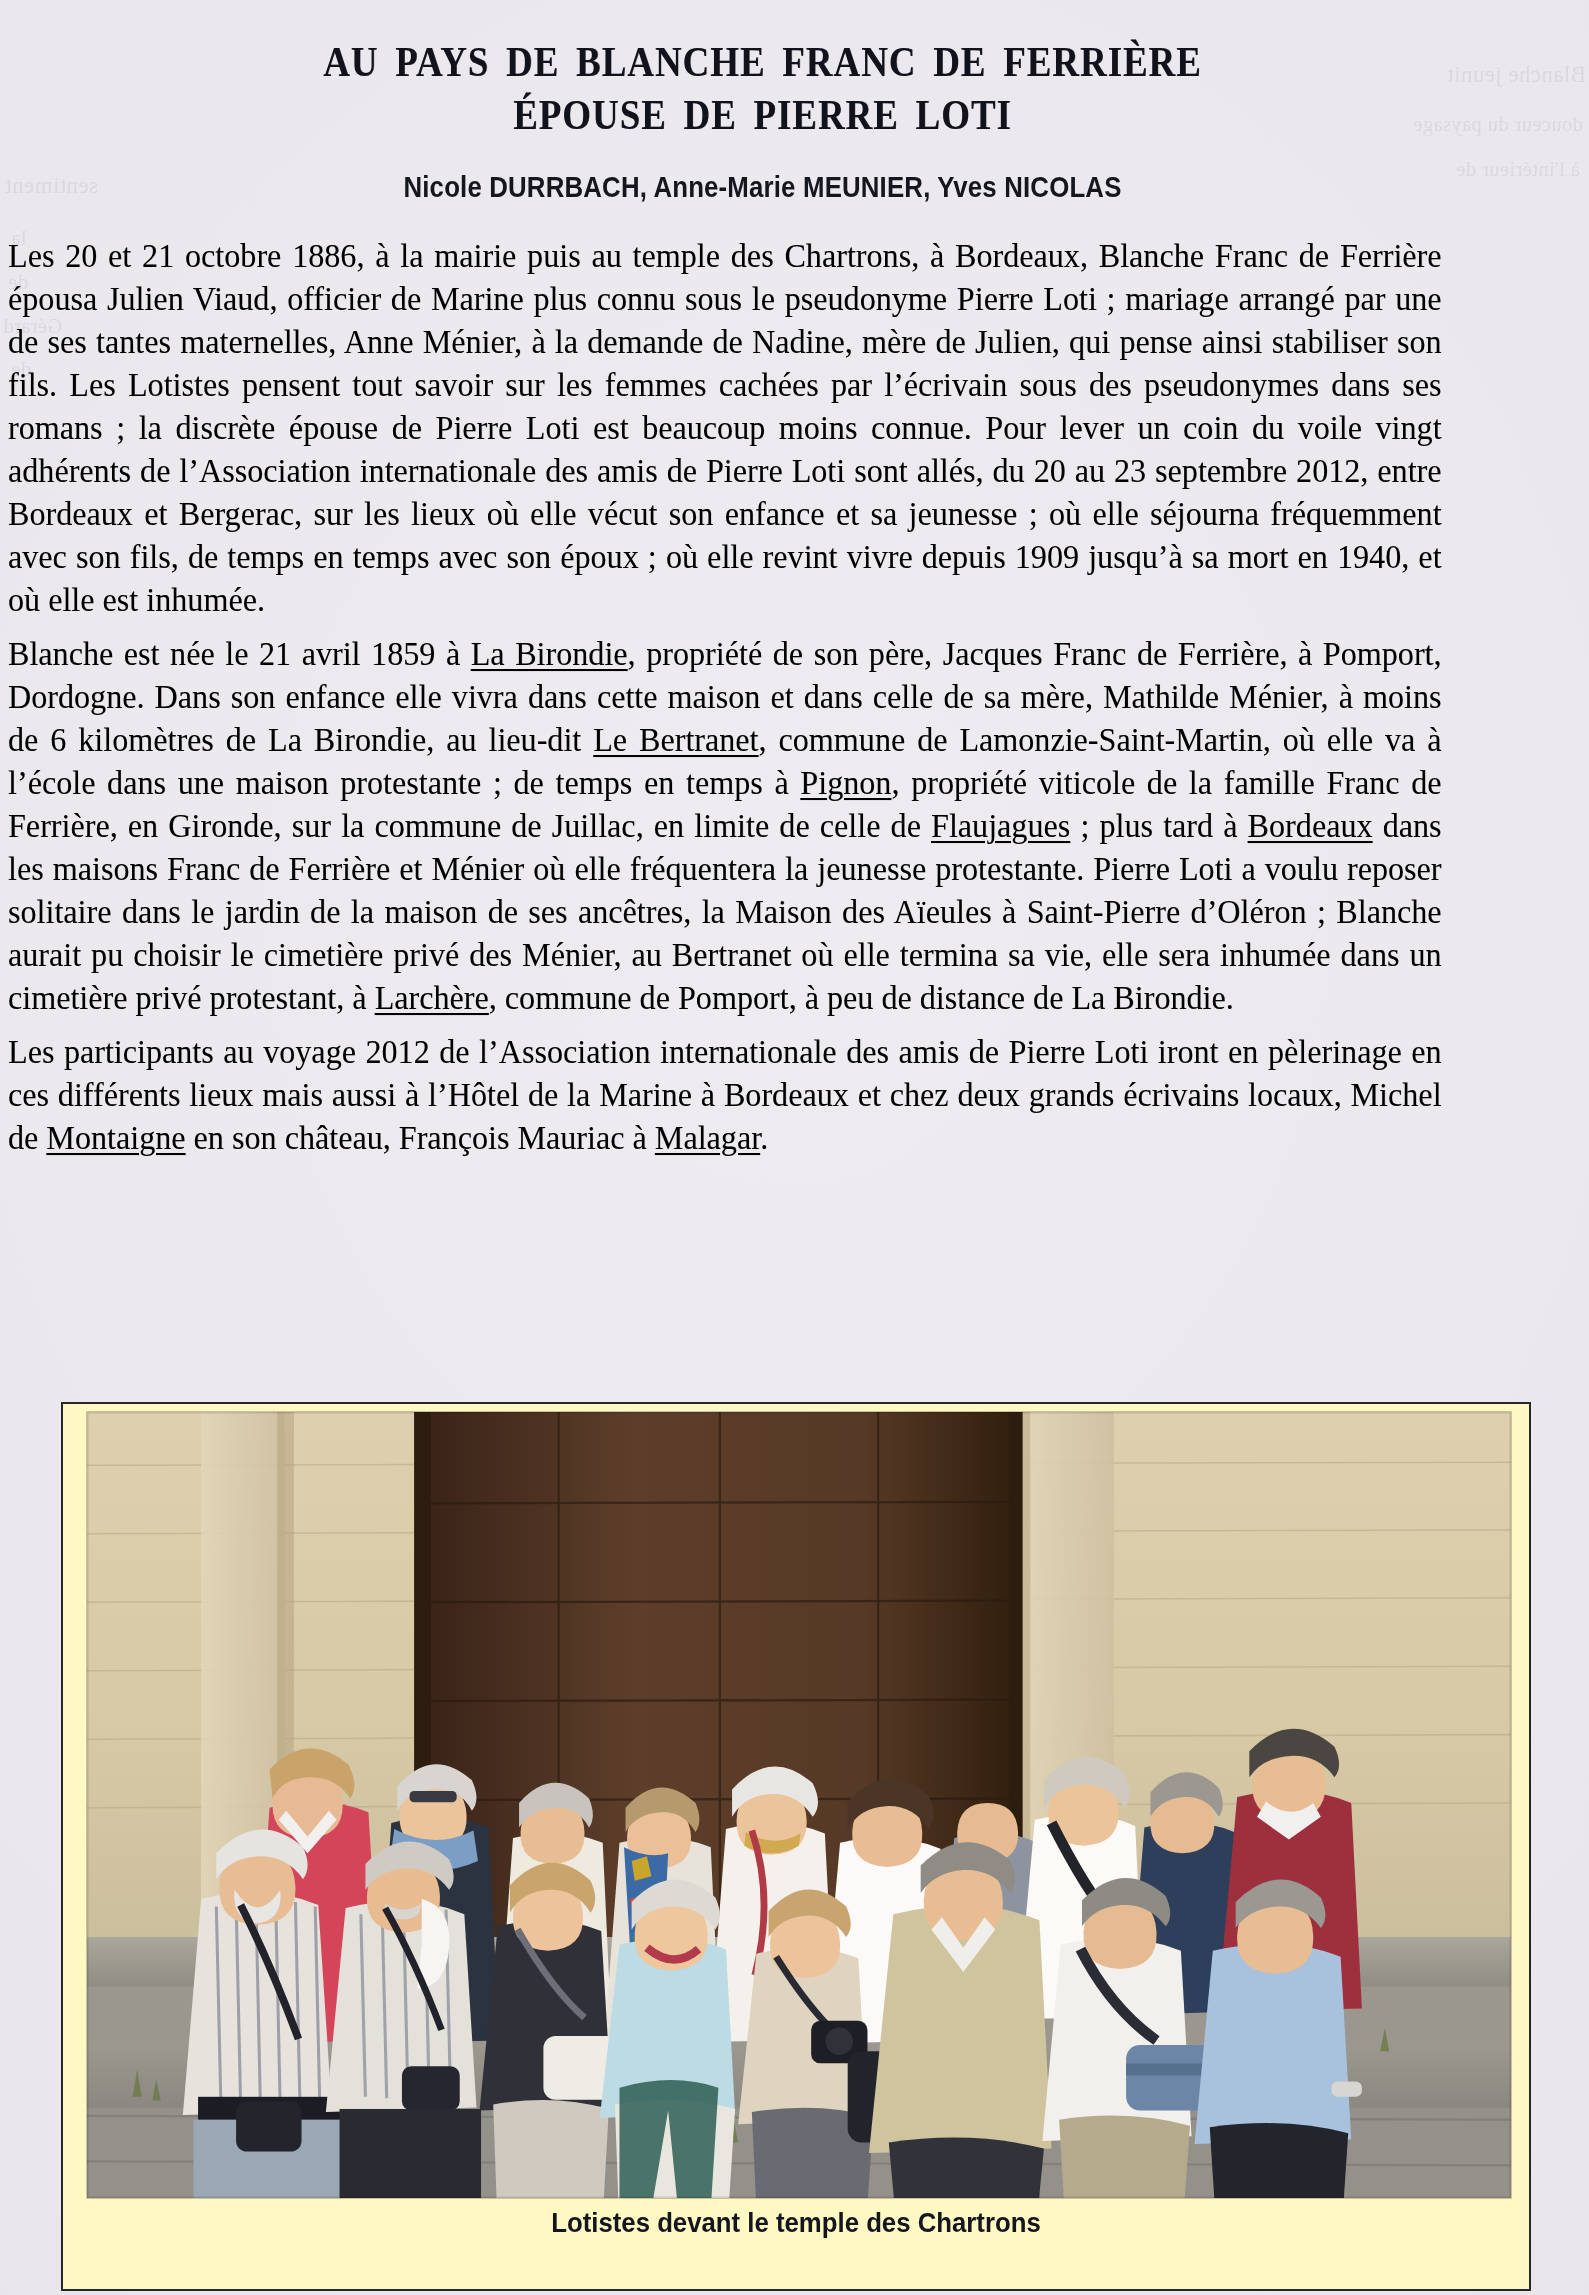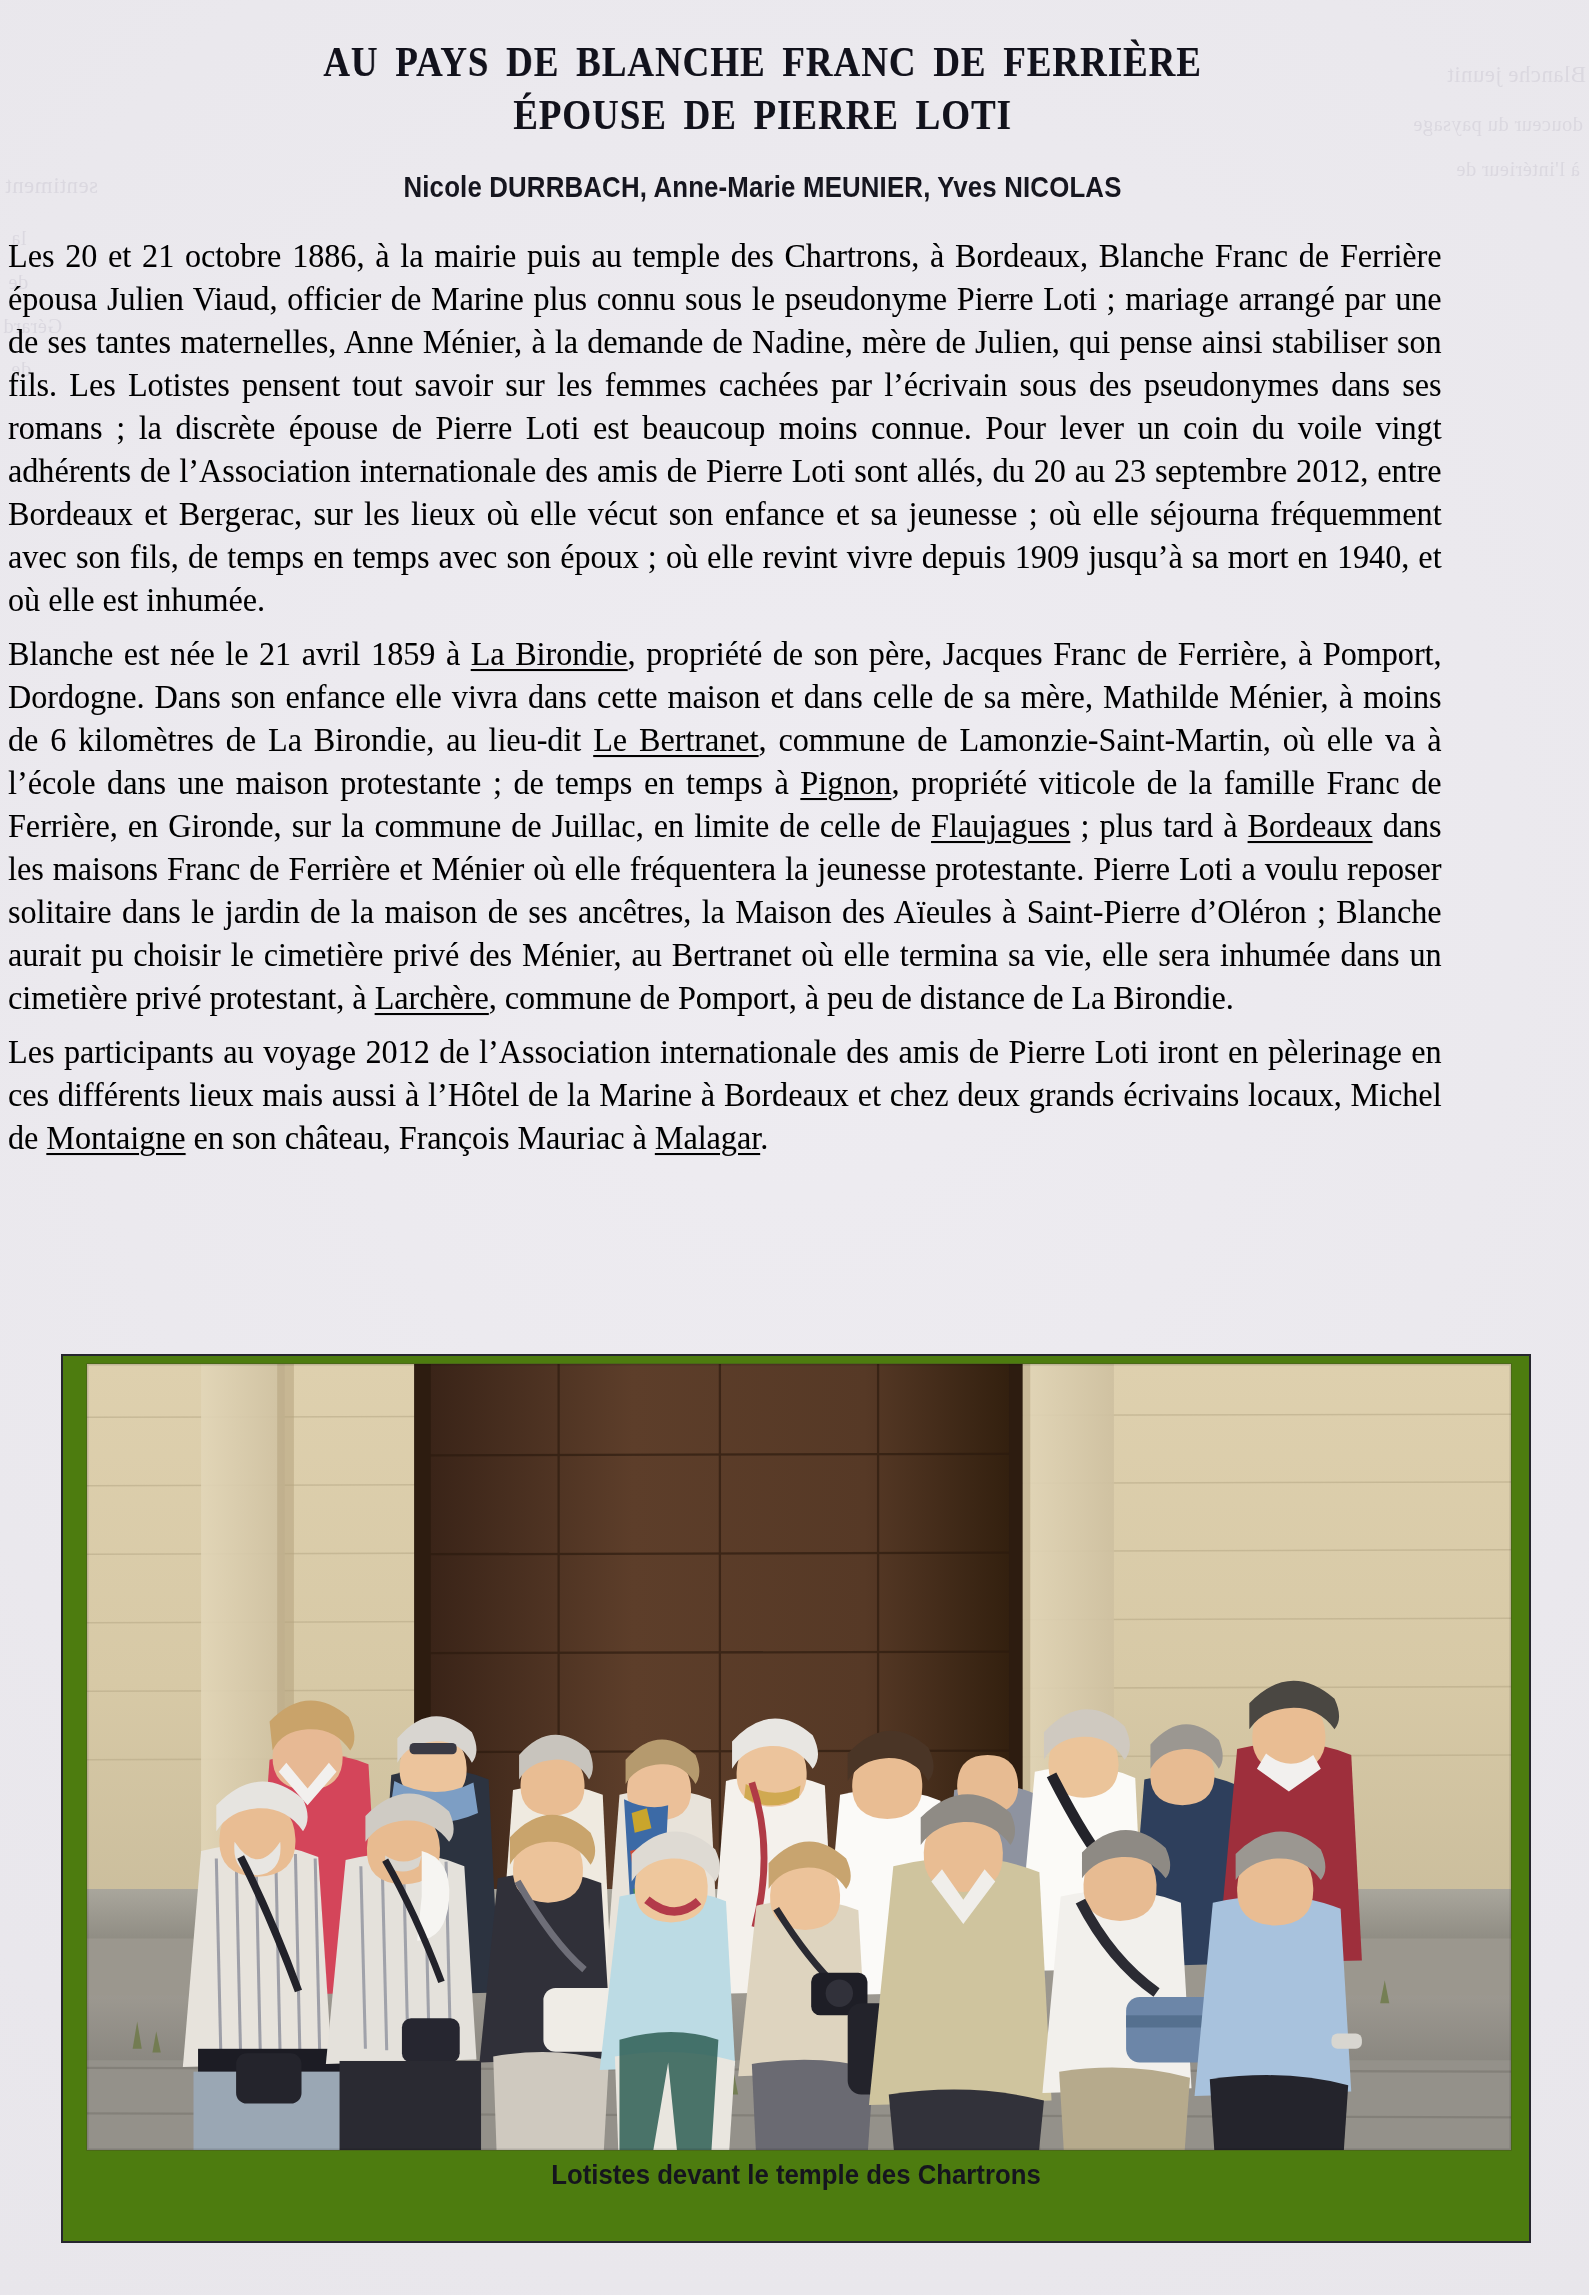--- a/index.html
+++ b/index.html
@@ -66,24 +66,24 @@
     transform-origin:left top;
     text-shadow:0.3px 0.3px 0 rgba(10,10,20,.22);
     hyphens:none;
   }
   p.p1{margin-top:30px;}
   u.place{text-decoration:underline; text-underline-offset:3.8px; text-decoration-thickness:1.9px;}
 
   
   .figure{
     position:absolute;
-    left:61px; top:1354px;
+    left:61px; top:1402px;
     width:1470px; height:889px;
     border:2.3px solid #26262e;
-    background:#4d7c0f;
+    background:#fef9c3;
     box-sizing:border-box;
   }
   .photo{
     position:absolute; left:23.6px; top:7.6px;
     width:1424px; height:786px;
     overflow:hidden; background:#cdbfa4;
     box-shadow:0 0 0 0.8px rgba(70,60,50,.35);
   }
   .photo svg{display:block;width:100%;height:100%;}
   .caption{

